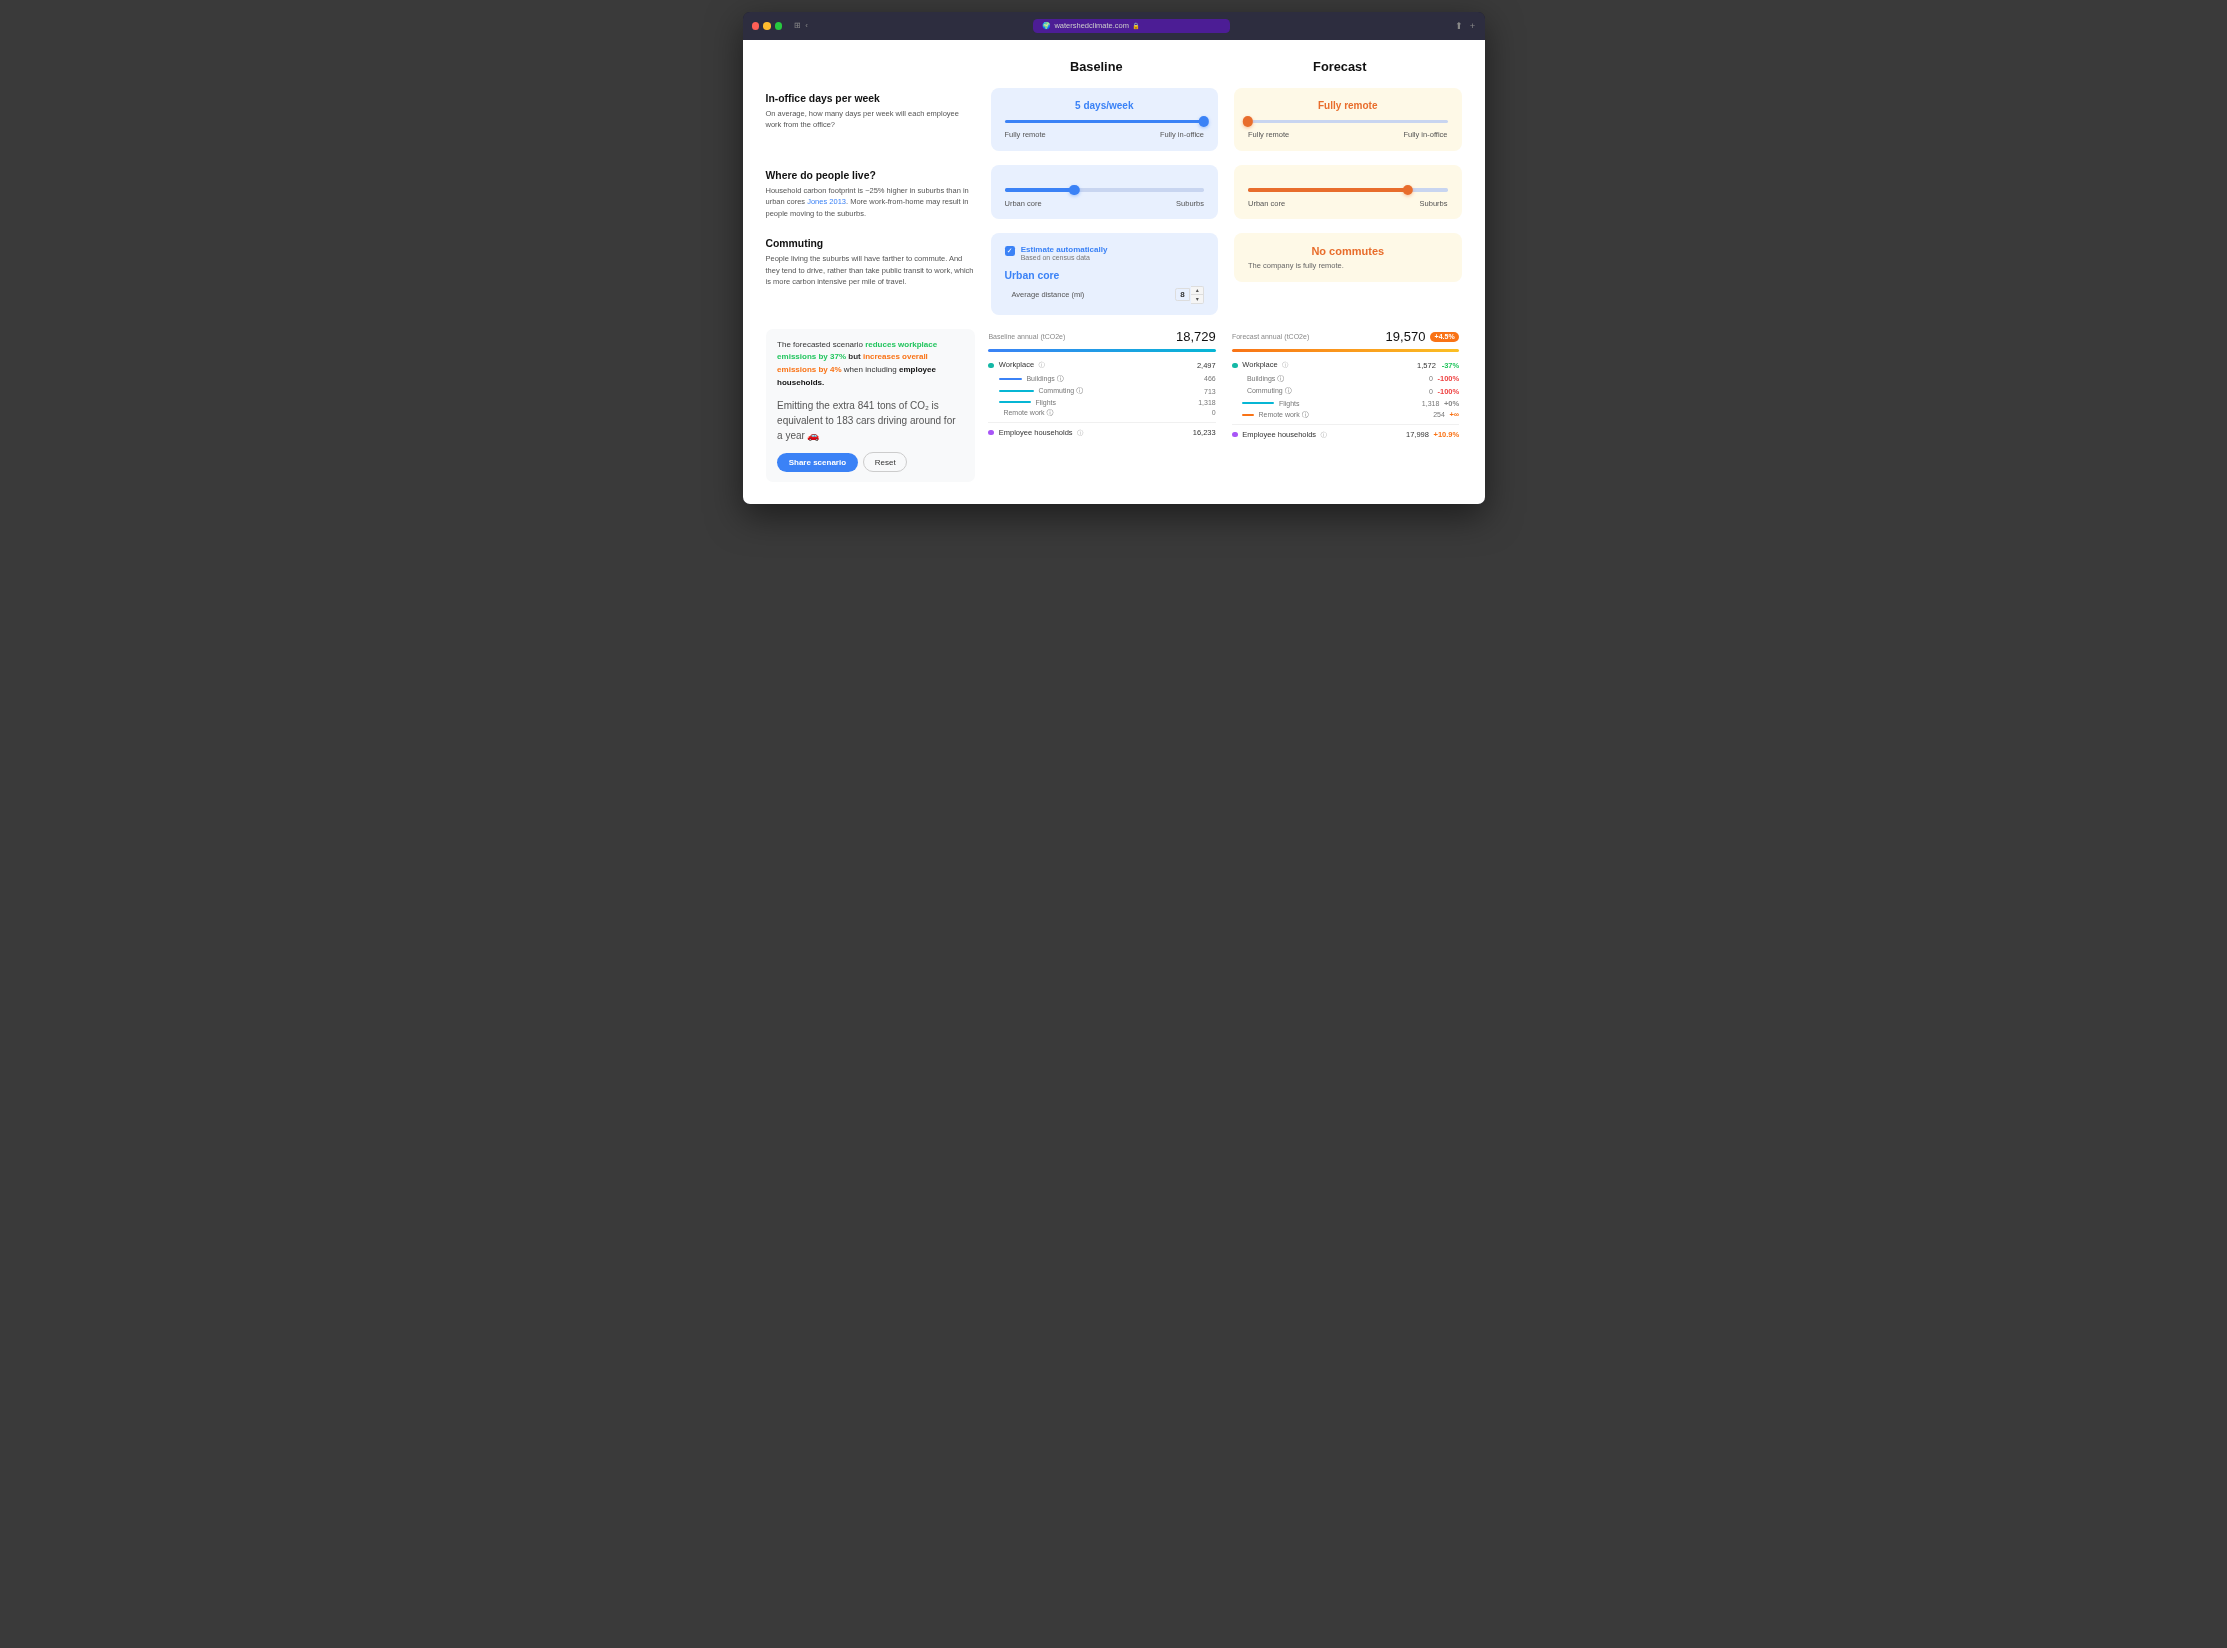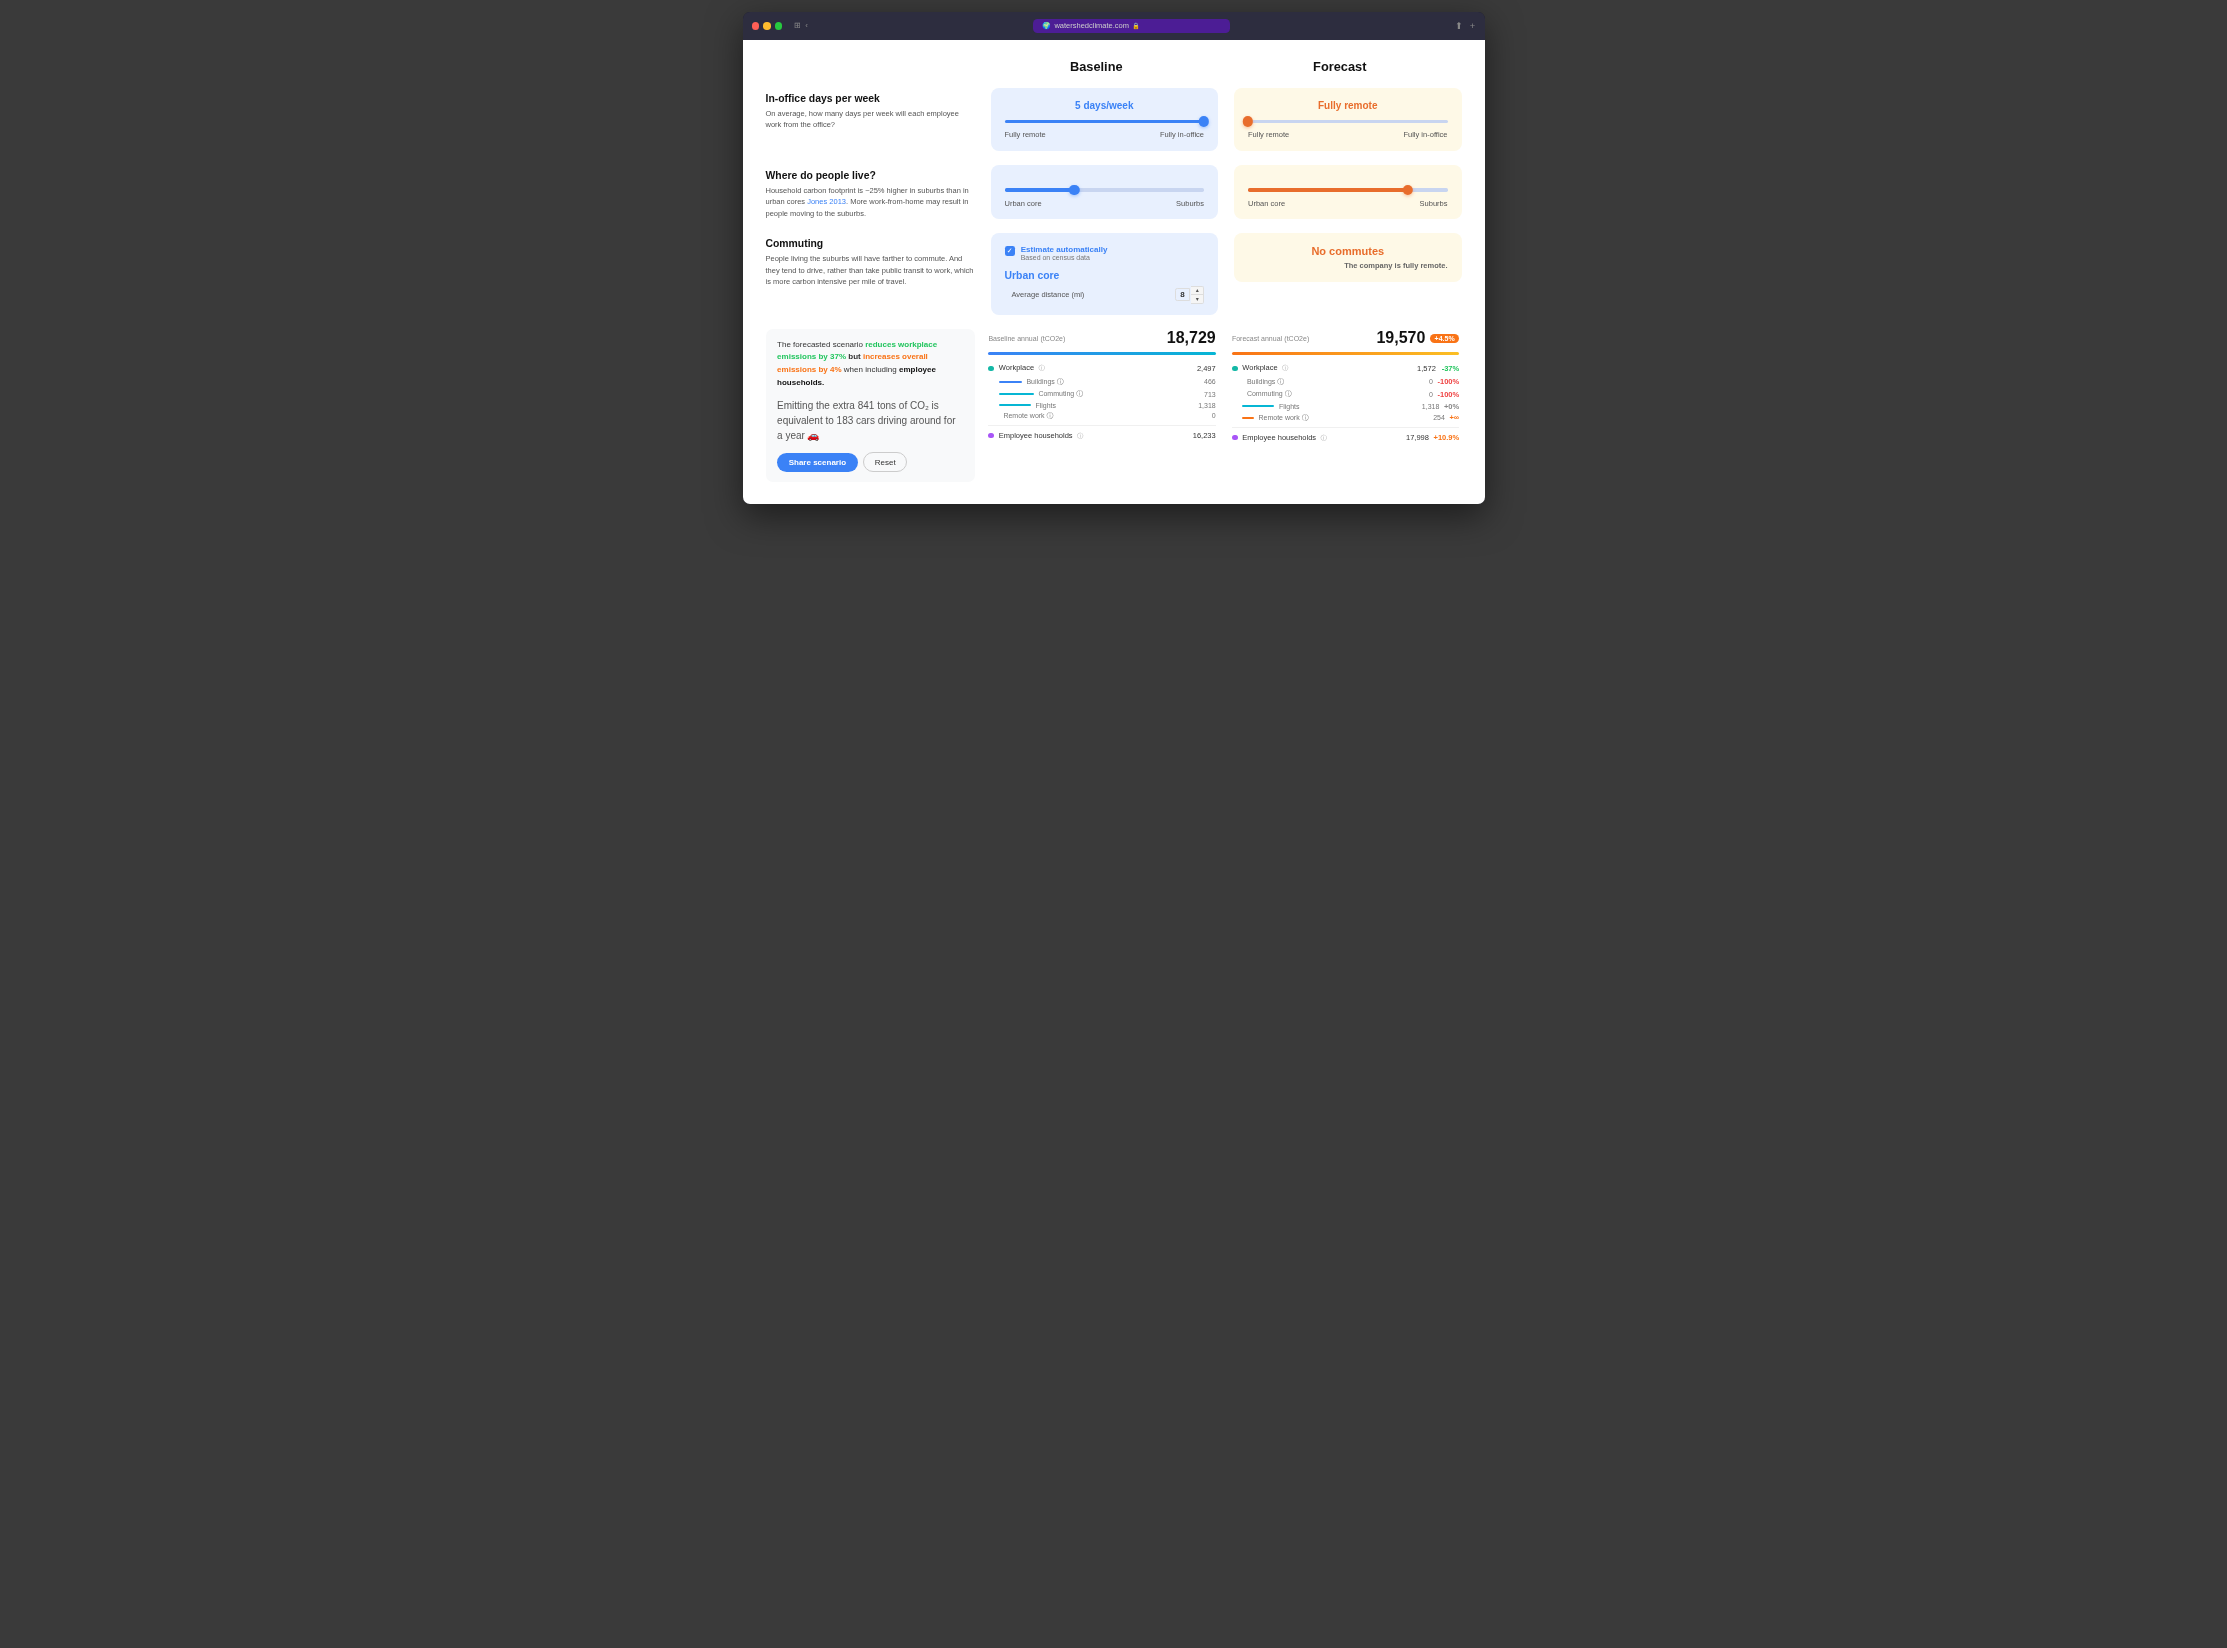--- a/index.html
+++ b/index.html
@@ -268,24 +268,23 @@
 
     
     .no-commutes-title {
       text-align: center;
       font-size: 11px;
       font-weight: 700;
       color: #e86d2c;
       margin-bottom: 4.6px;
     }
     .no-commutes-desc {
-      text-align: right;
+      text-align: left;
       font-size: 7.5px;
       color: #666;
-      font-weight: bold;
     }
 
     
     .bottom-section {
       display: grid;
       grid-template-columns: 209px 1fr 1fr;
       gap: 11.6px;
       margin-top: 4.6px;
     }
 
@@ -347,22 +346,22 @@
       justify-content: space-between;
       align-items: center;
       margin-bottom: 4.6px;
     }
     .emissions-title {
       font-size: 8px;
       color: #555;
     }
     .emissions-title span { font-weight: 400; color: #888; font-size: 7px; }
     .emissions-value {
-      font-size: 16px;
-      font-weight: 700;
+      font-size: 13px;
+      font-weight: 400;
       color: #111;
     }
     .badge-positive {
       background: #f97316;
       color: white;
       font-size: 7px;
       font-weight: 700;
       padding: 1.2px 4.6px;
       border-radius: 5.8px;
     }

